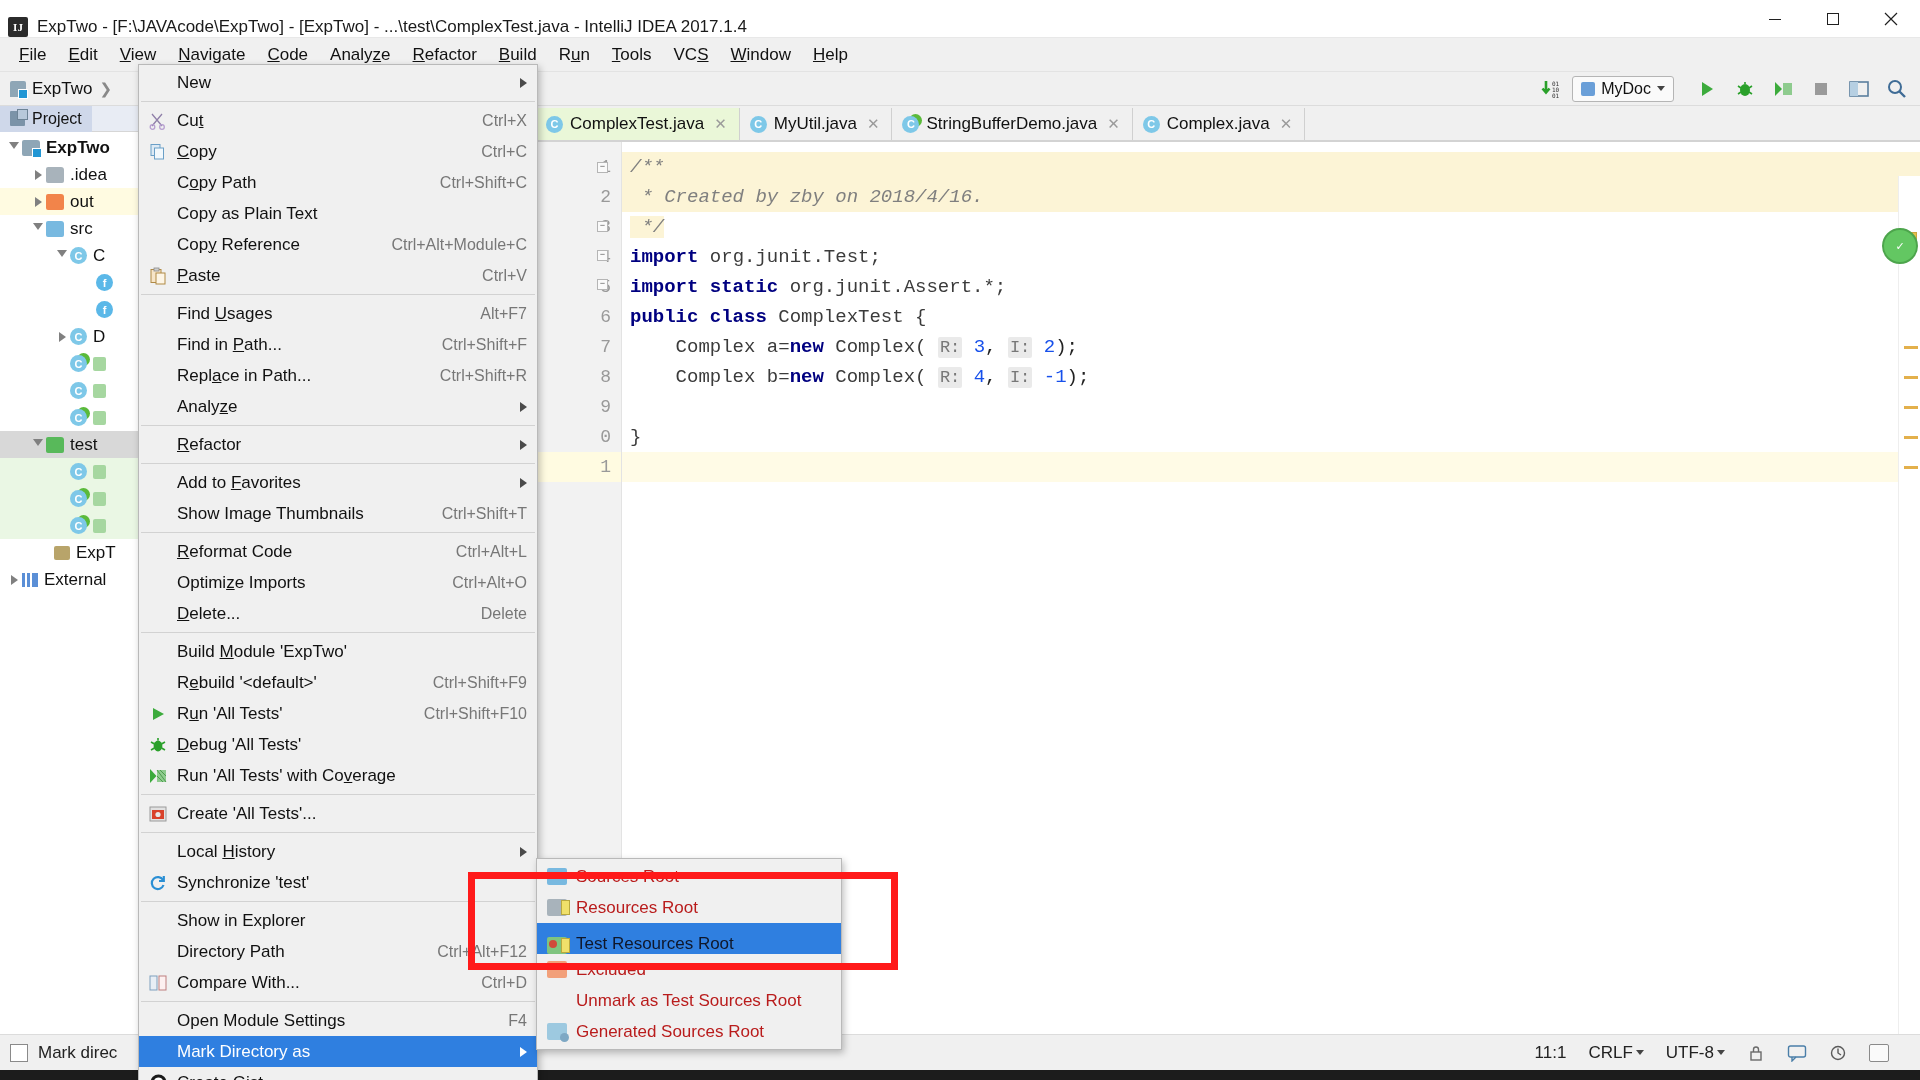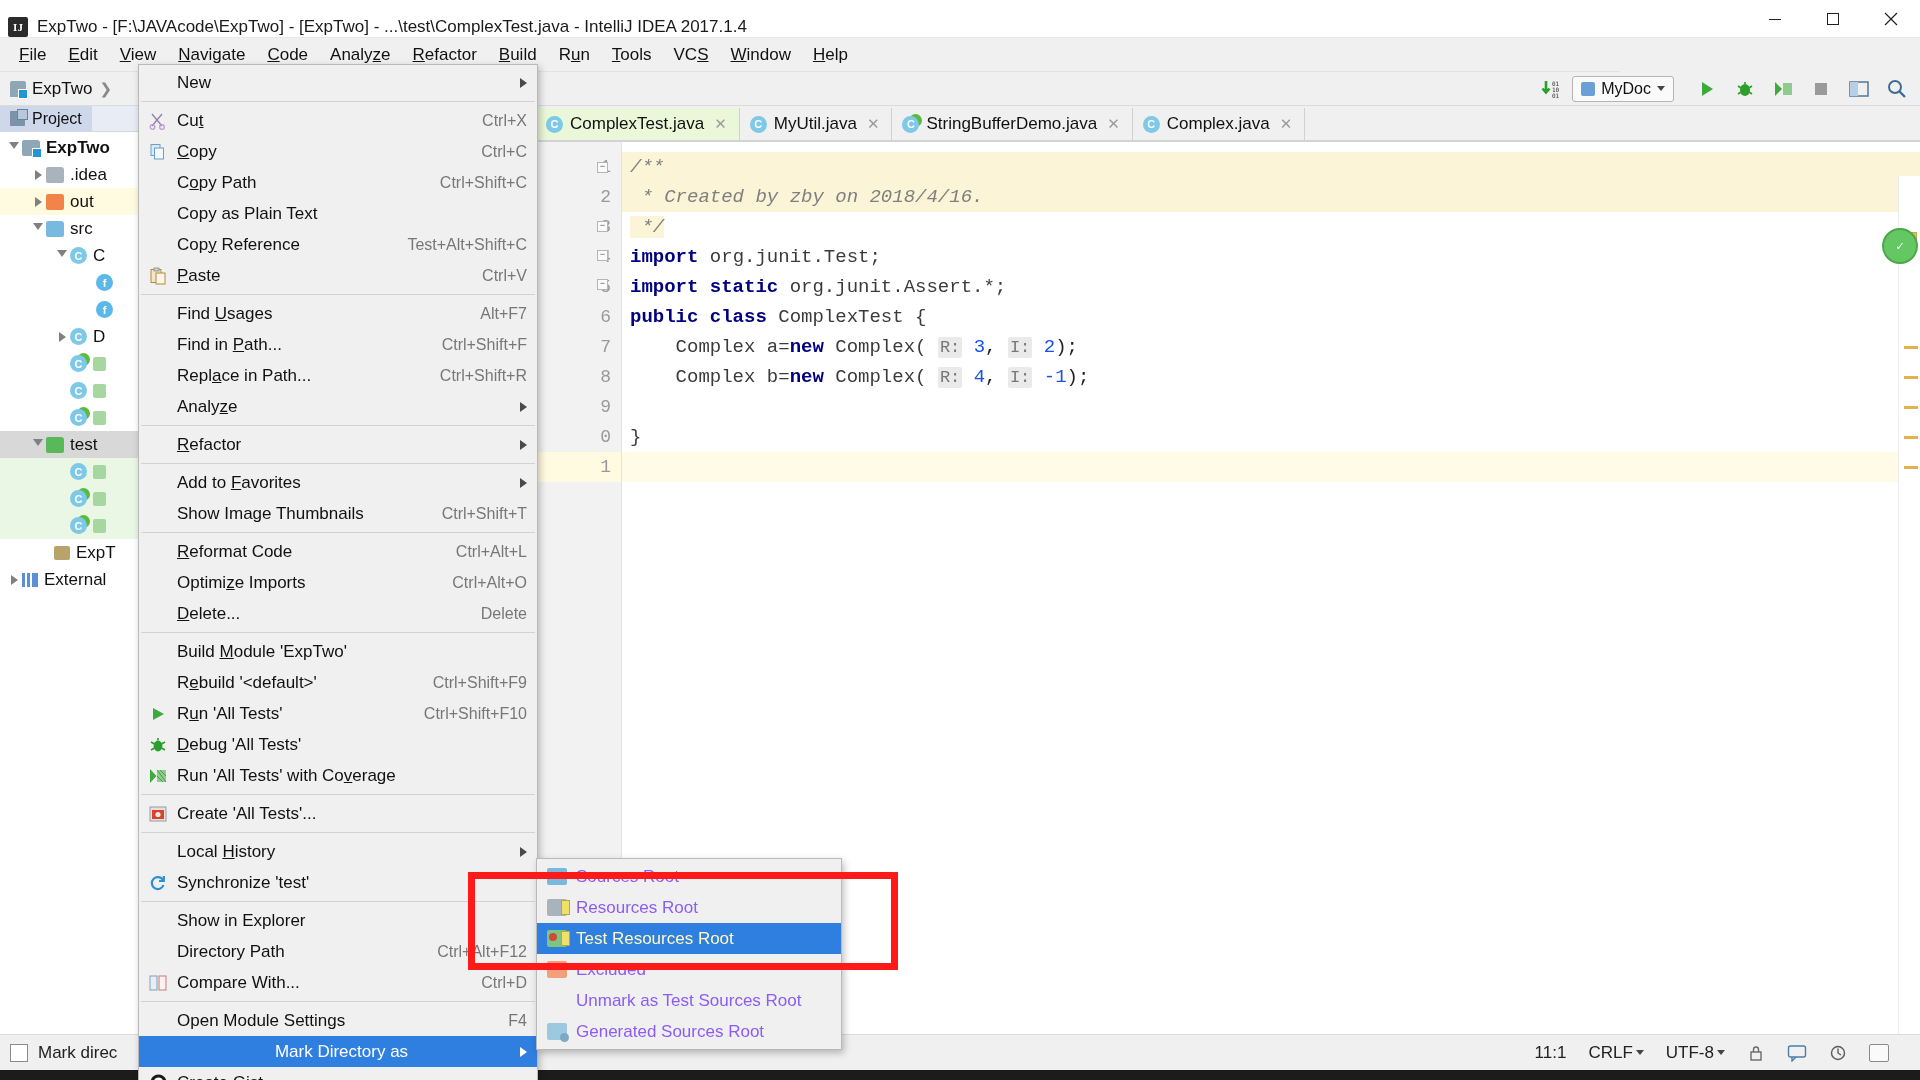--- a/index.html
+++ b/index.html
@@ -187,37 +187,37 @@
   
   .ctxmenu {
     position:absolute; left:138px; top:64px; width:400px;
     background:#f0f0f0; border:1px solid #b9b9b9; box-shadow: 2px 3px 7px rgba(0,0,0,0.25);
     padding: 2px 0; z-index: 50;
   }
   .mi {
     display:flex; align-items:center; height:31px; padding: 0 10px 0 8px; font-size:17px; color:#111;
     position:relative; white-space:nowrap;
   }
-  .mi.selected { background:#2f7fe0; color:#fff;text-align:center; }
+  .mi.selected { background:#2f7fe0; color:#fff; }
   .mi-ico { width:22px; height:20px; margin-right:8px; flex:none; display:flex;align-items:center;justify-content:center;}
   .mi-label { flex:1; }
   .mi-label u { text-decoration: underline; }
   .mi-shortcut { color:#777; font-size:16px; margin-left:18px; }
   .mi-arrow { margin-left:14px; width:0;height:0;border-left:7px solid #4a4a4a;border-top:5px solid transparent;border-bottom:5px solid transparent; }
   .mi.selected .mi-arrow { border-left-color:#fff; }
   .sep { height:1px; background:#d2d2d2; margin:3px 2px; }
 
   
   .submenu {
     position:absolute; left:536px; top:858px; width:306px;
     background:#f0f0f0; border:1px solid #b9b9b9; box-shadow: 2px 3px 7px rgba(0,0,0,0.25);
     padding:2px 0; z-index: 60;
   }
-  .smi { display:flex; align-items:center; height:31px; padding:0 10px 0 10px; font-size:17px; color:#8b5cf6; white-space:nowrap;}
-  .smi.selected { background:#2f7fe0; color:#fef9c3; }
+  .smi { display:flex; align-items:center; height:31px; padding:0 10px 0 10px; font-size:17px; color:#b91c1c; white-space:nowrap;}
+  .smi.selected { background:#2f7fe0; color:#0f172a;align-items:flex-end; }
   .smi-ico { width:20px;height:17px;margin-right:9px;flex:none;border-radius:2px; }
   .ic-src { background:#78b9e0; }
   .ic-res { background:#a8b3bb; position:relative; }
   .ic-res:after{content:"";position:absolute;right:-3px;top:1px;width:7px;height:13px;background:#f0e06a;border:1px solid #b9a83e;}
   .ic-tres { background:#7fc47f; position:relative; }
   .ic-tres:after{content:"";position:absolute;right:-3px;top:1px;width:7px;height:13px;background:#f0e06a;border:1px solid #b9a83e;}
   .ic-tres:before{content:"";position:absolute;left:2px;top:3px;width:8px;height:8px;border-radius:50%;background:#d04a3a;}
   .ic-excl { background:#f2a07a; }
   .ic-gen { background:#9dc9e0; position:relative;}
   .ic-gen:after{content:"";position:absolute;right:-2px;bottom:-2px;width:9px;height:9px;background:#7ea8c4;border-radius:50%;}
@@ -553,21 +553,21 @@
     </div>
 
     <div class="mi">
       <span class="mi-ico"></span>
       <span class="mi-label">Copy as Plain Text</span>
     </div>
 
     <div class="mi">
       <span class="mi-ico"></span>
       <span class="mi-label">Cop<u>y</u> Reference</span>
-      <span class="mi-shortcut">Test+Alt+Shift+C</span>
+      <span class="mi-shortcut">Ctrl+Alt+Module+C</span>
     </div>
 
     <div class="mi">
       <span class="mi-ico">
         <svg width="18" height="18" viewBox="0 0 18 18">
           <rect x="2" y="2.5" width="10" height="13" fill="#f7e5c8" stroke="#b08a45" stroke-width="1"></rect>
           <rect x="5" y="1" width="5" height="3" fill="#cfcfcf" stroke="#8a8a8a" stroke-width="0.8"></rect>
           <rect x="7" y="6" width="9" height="11" fill="#fdf5e6" stroke="#b08a45" stroke-width="1"></rect>
         </svg>
       </span>

